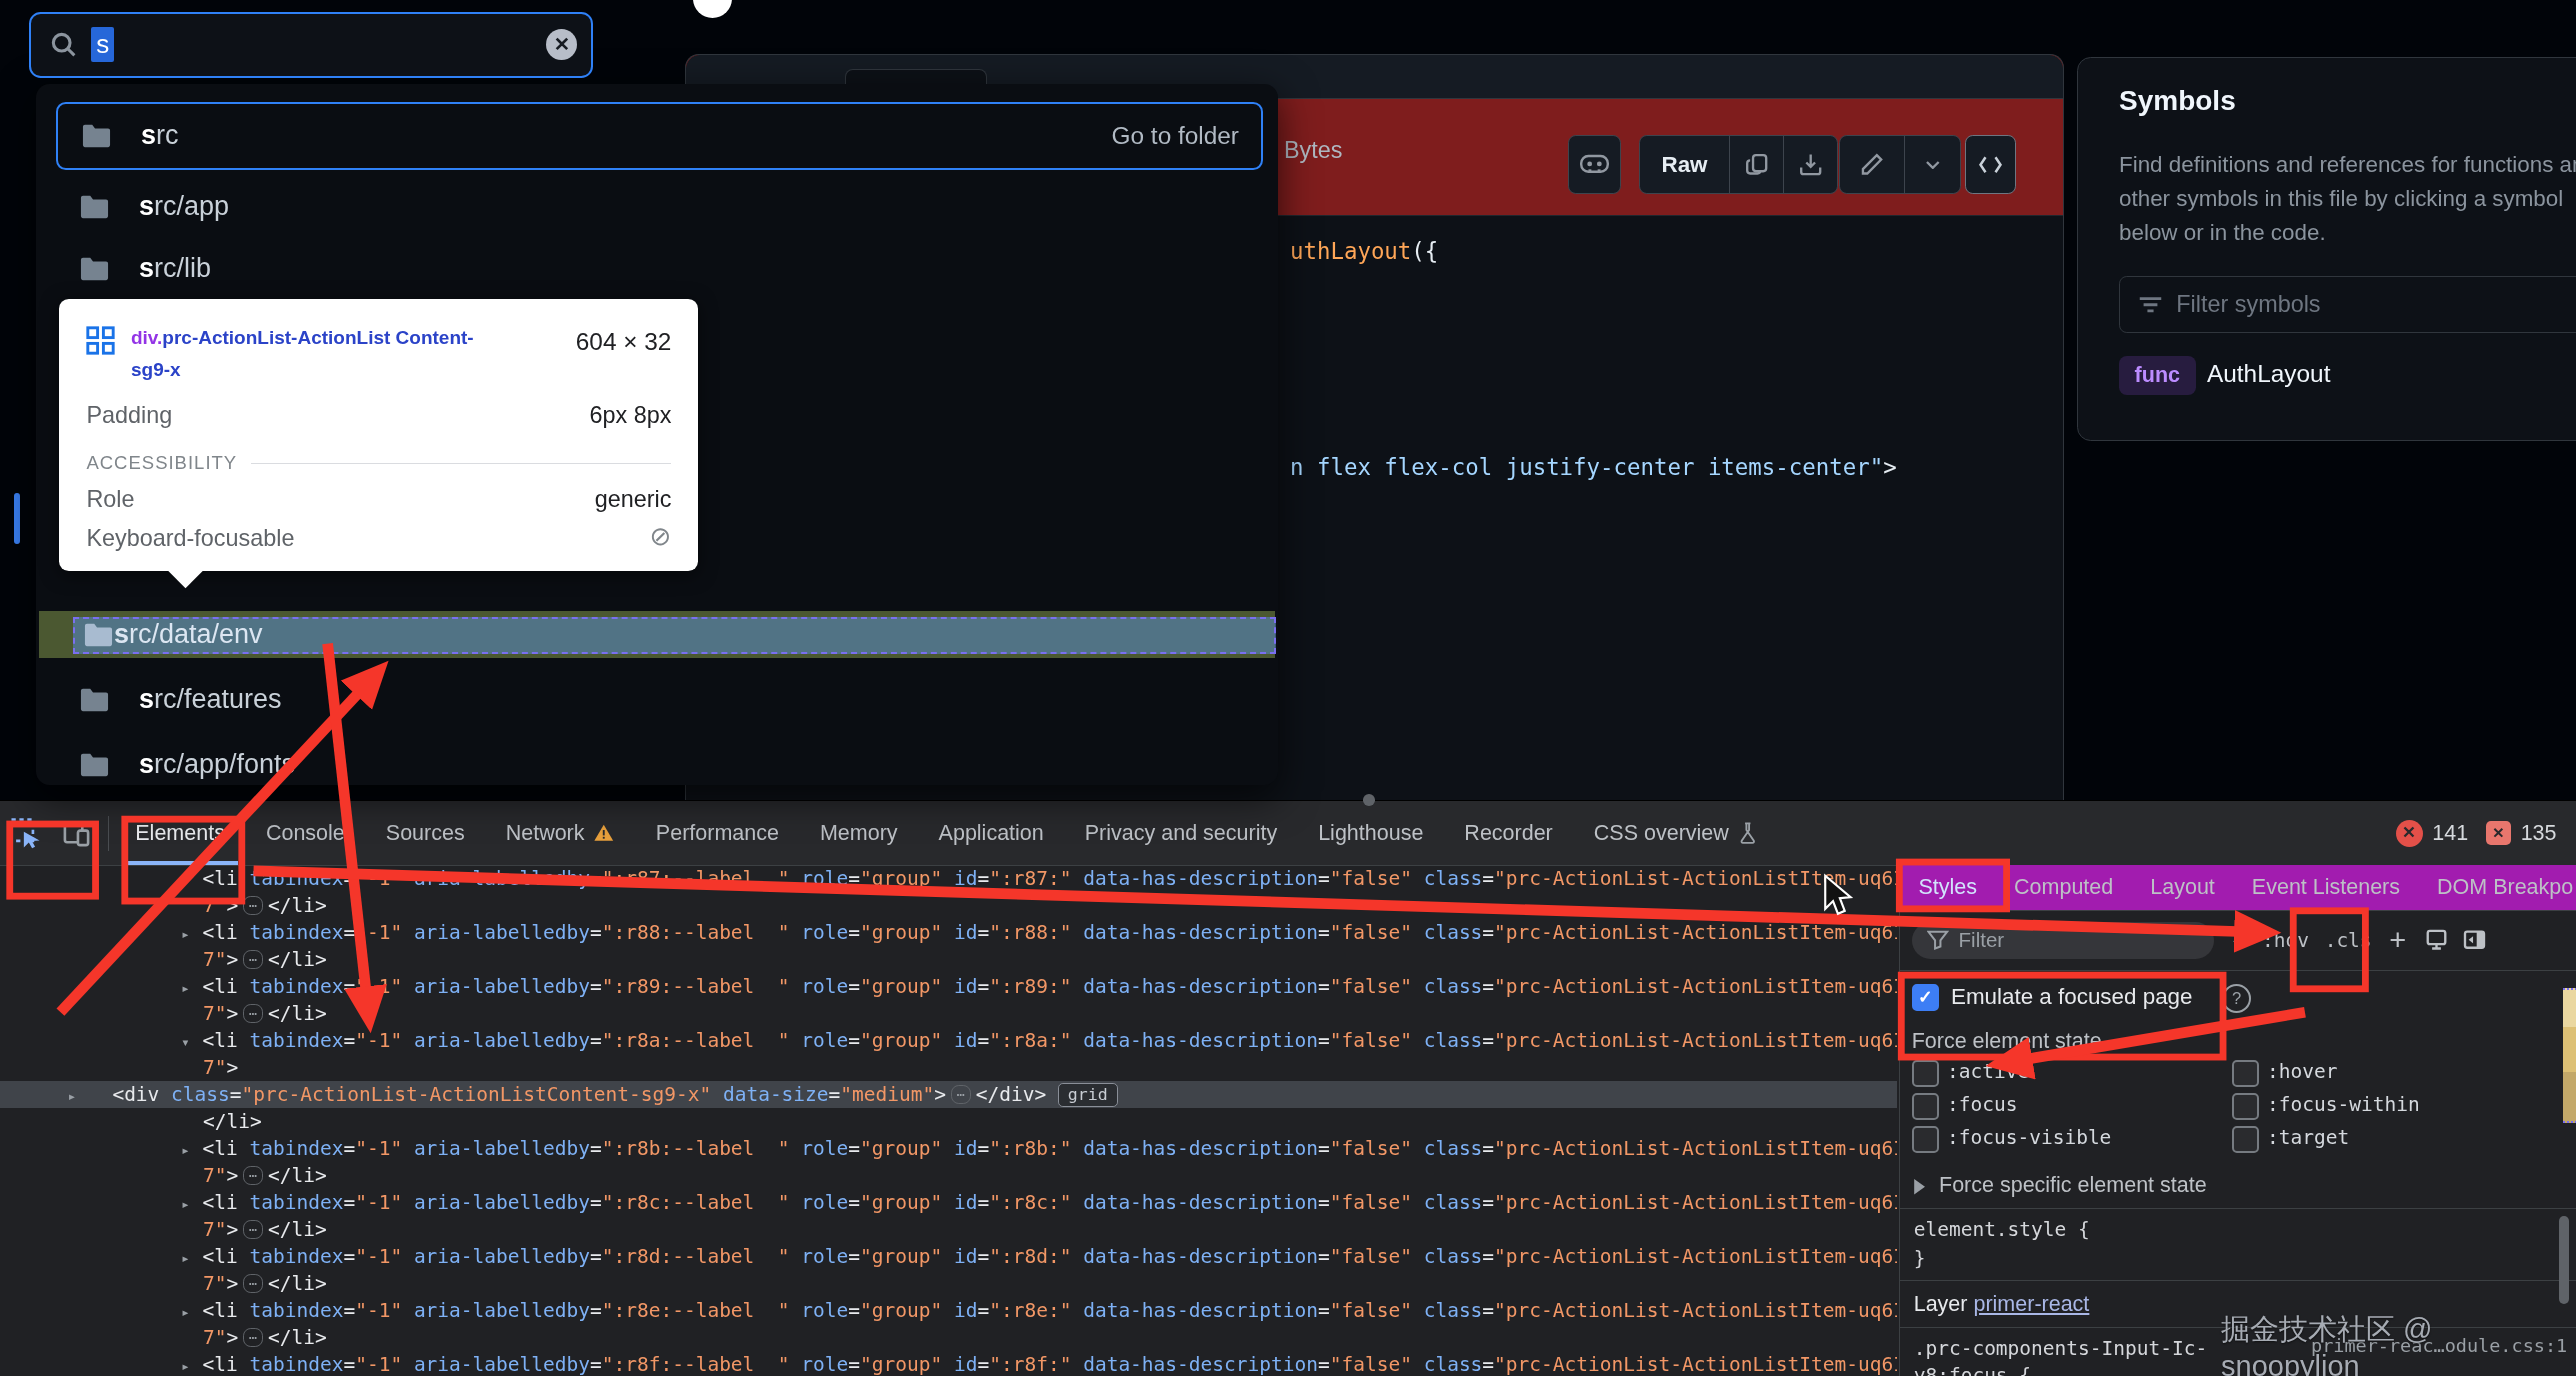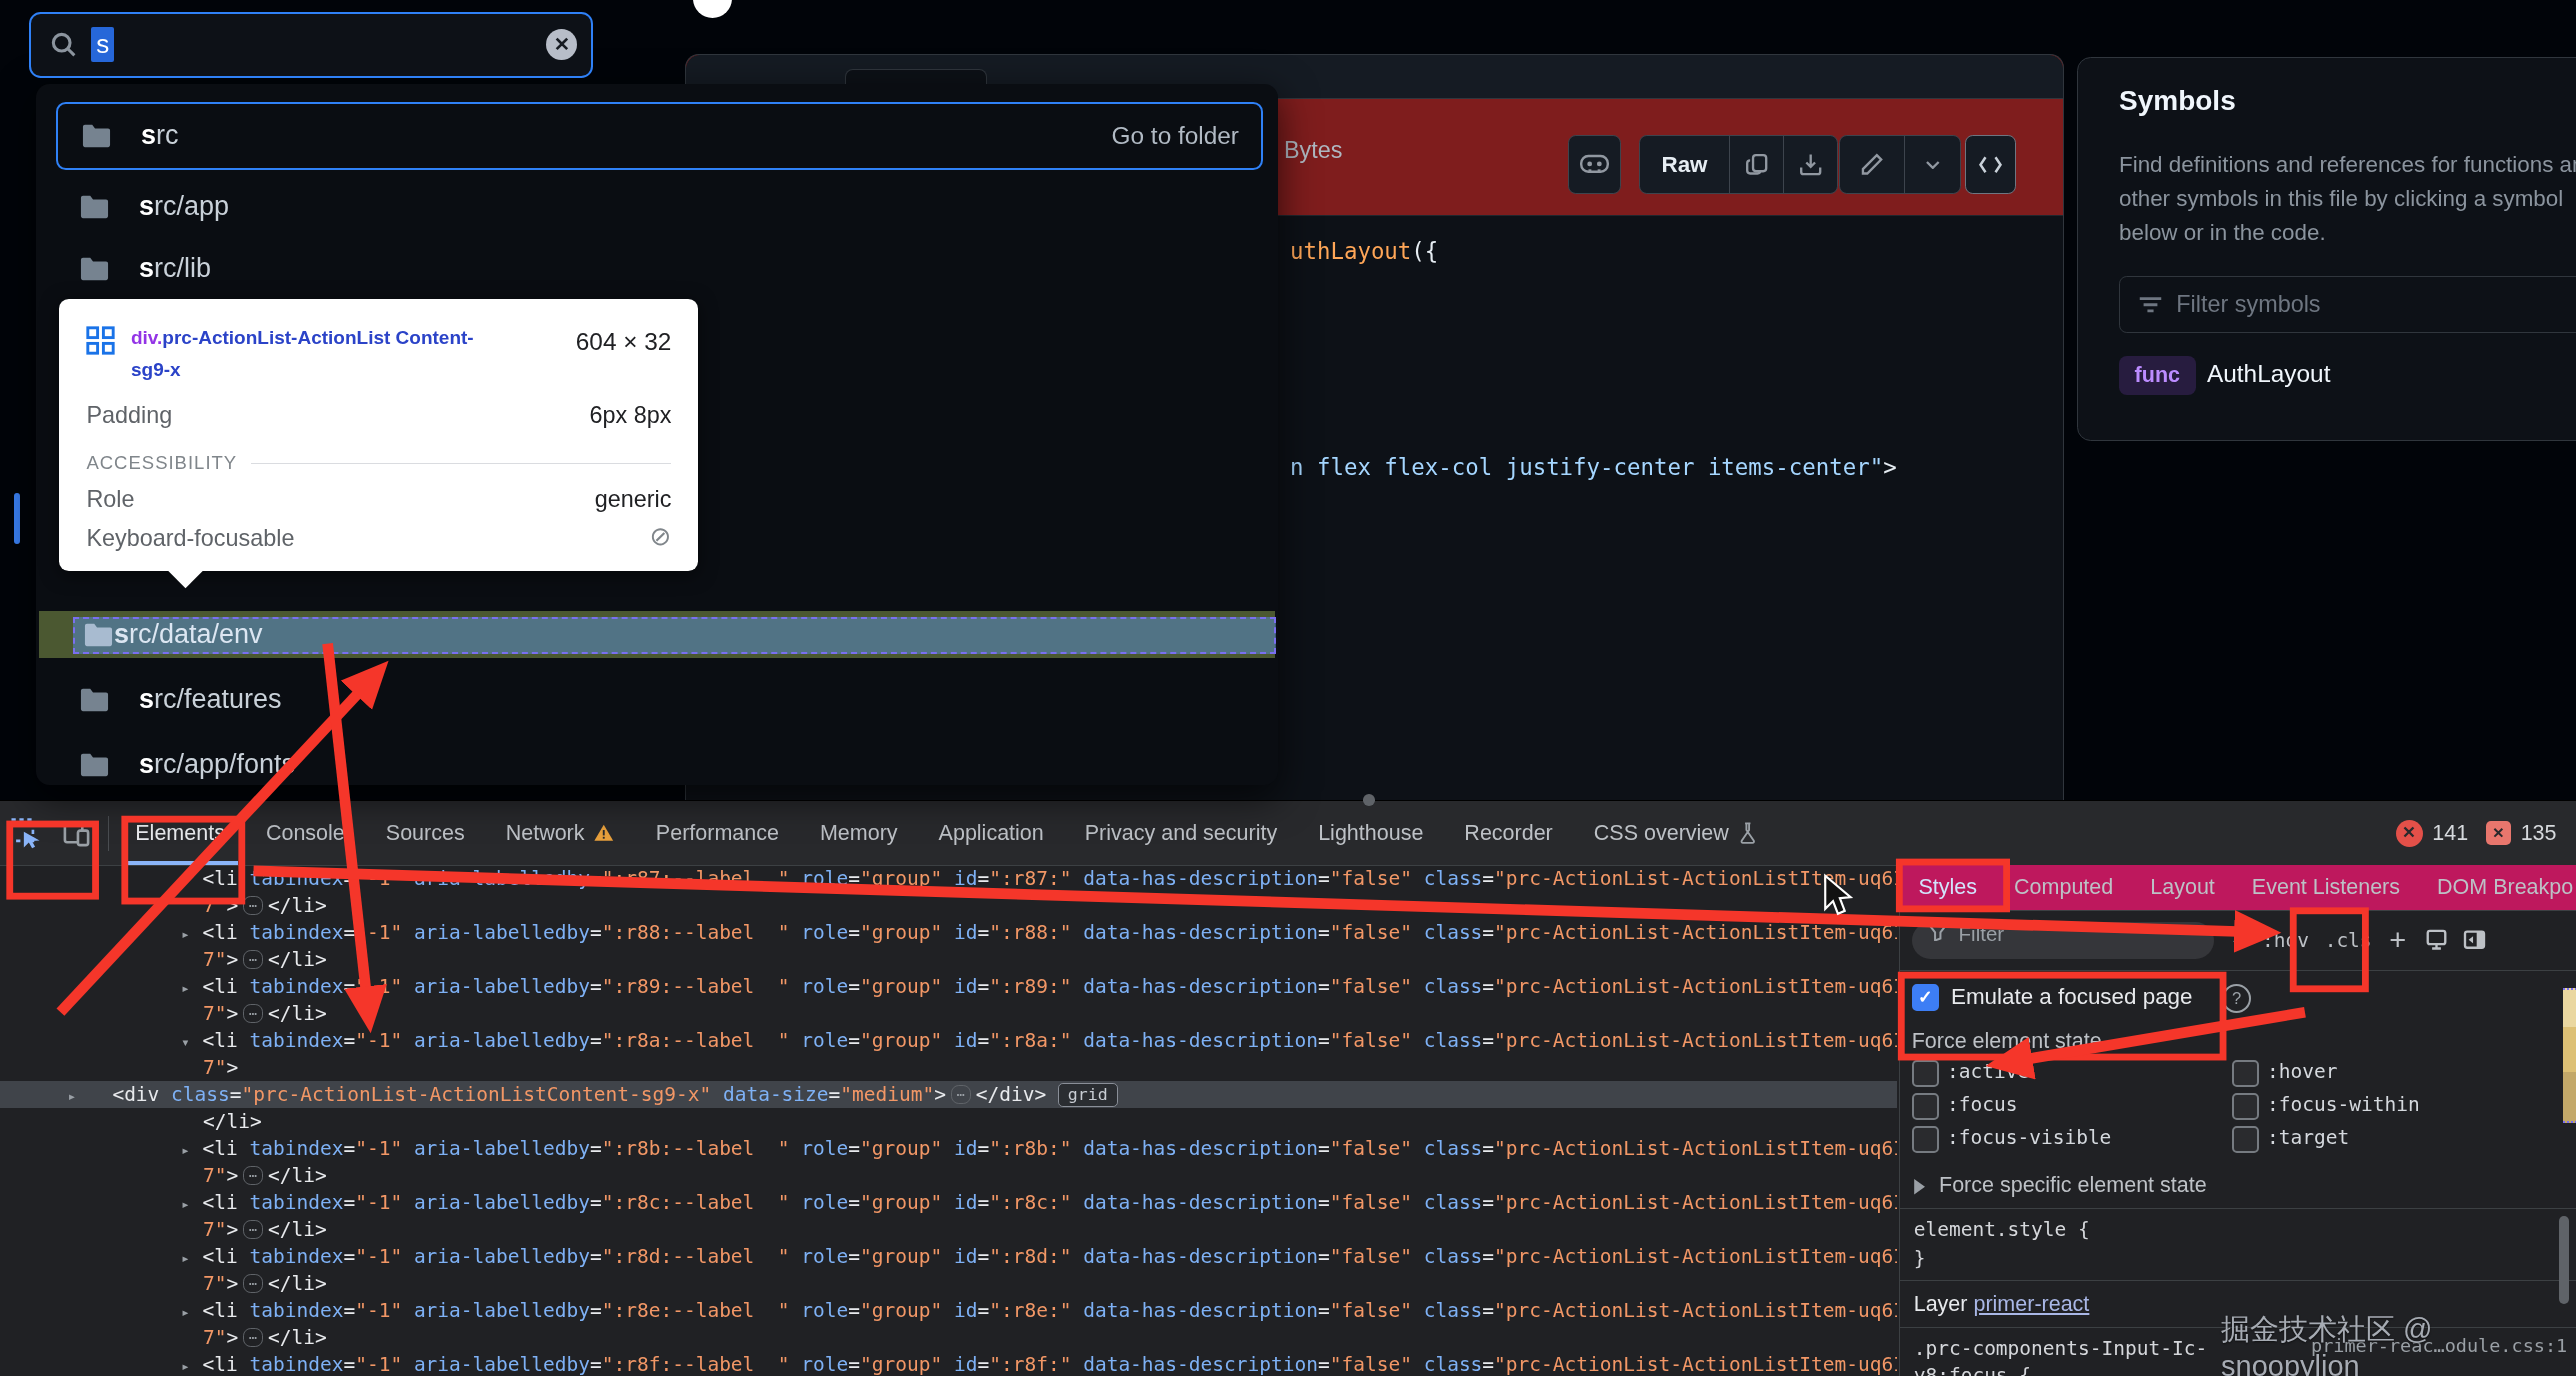--- a/index.html
+++ b/index.html
@@ -103,29 +103,29 @@
   .dom-line.sel{background:#40444a;padding-left:44px;}
   .ar{color:#9aa0a6;display:inline-block;width:21.5px;font-size:14.6px;}
   .tg{color:#e8eaed;} .an{color:#7eb1f5;} .av{color:#f29766;} .pu{color:#e8eaed;}
   .el{display:inline-block;border:1px solid #5f6368;border-radius:7.8px;color:#9aa0a6;font-size:13.7px;
       line-height:16.6px;padding:0 4.9px;margin:0 4.9px;vertical-align:2px;}
   .badge-grid{display:inline-block;border:1px solid #8a8f98;border-radius:4.9px;background:#2a2d31;color:#c8cdd3;
       font-size:16.6px;line-height:21.5px;padding:0 8.8px;margin-left:11.7px;vertical-align:1px;}
 
   
   .styles-pane{left:1899px;top:64px;width:677px;height:513px;border-left:1px solid #3c4043;background:#202124;overflow:hidden;}
-  .sp-tabs{position:absolute;left:0;top:0;width:100%;height:45px;background:#be185d;border-bottom:1px solid #3c4043;
+  .sp-tabs{position:absolute;left:0;top:0;width:100%;height:45px;background:#a21caf;border-bottom:1px solid #3c4043;
            display:flex;align-items:center;white-space:nowrap;}
   .sp-tab{position:relative;height:45px;display:flex;align-items:center;padding:0 18.5px;font-size:21.5px;color:#bdc1c6;}
   .sp-tab.active{color:#d2e3fc;}
   .sp-tab.active::after{content:"";position:absolute;left:5.9px;right:5.9px;bottom:0;height:2.9px;background:#8ab4f8;}
   .sp-toolbar{position:absolute;left:0;top:45px;width:100%;height:60px;border-bottom:1px solid #3c4043;
               display:flex;align-items:center;}
   .filter-pill{margin-left:11.7px;width:302px;height:37px;border-radius:18.5px;background:#35363a;display:flex;
-               color:#9aa0a6;font-size:20.5px;}
+               align-items:center;color:#9aa0a6;font-size:20.5px;}
   .mini{font-family:"DejaVu Sans Mono",monospace;font-size:19.5px;color:#bdc1c6;padding:0 7.8px;}
   .sp-label{position:absolute;font-size:21.5px;color:#bdc1c6;}
   .cb{position:absolute;width:23.4px;height:23.4px;border:2px solid #767b81;border-radius:4.9px;background:#2a2b2e;}
   .cb.checked{background:#3d7ef5;border-color:#3d7ef5;color:#fff;display:flex;align-items:center;
               justify-content:center;font-size:17.6px;font-weight:bold;}
   .pseudo{position:absolute;font-family:"DejaVu Sans Mono",monospace;font-size:19.5px;color:#d5d9de;}
   .help-circ{position:absolute;width:25px;height:25px;border:2px solid #9aa0a6;border-radius:50%;color:#9aa0a6;
              font-size:16.6px;display:flex;align-items:center;justify-content:center;}
   .hr{position:absolute;left:0;width:100%;height:1px;background:#3c4043;}
   .mono-line{position:absolute;font-family:"DejaVu Sans Mono",monospace;font-size:19.5px;color:#d5d7db;white-space:pre;}

